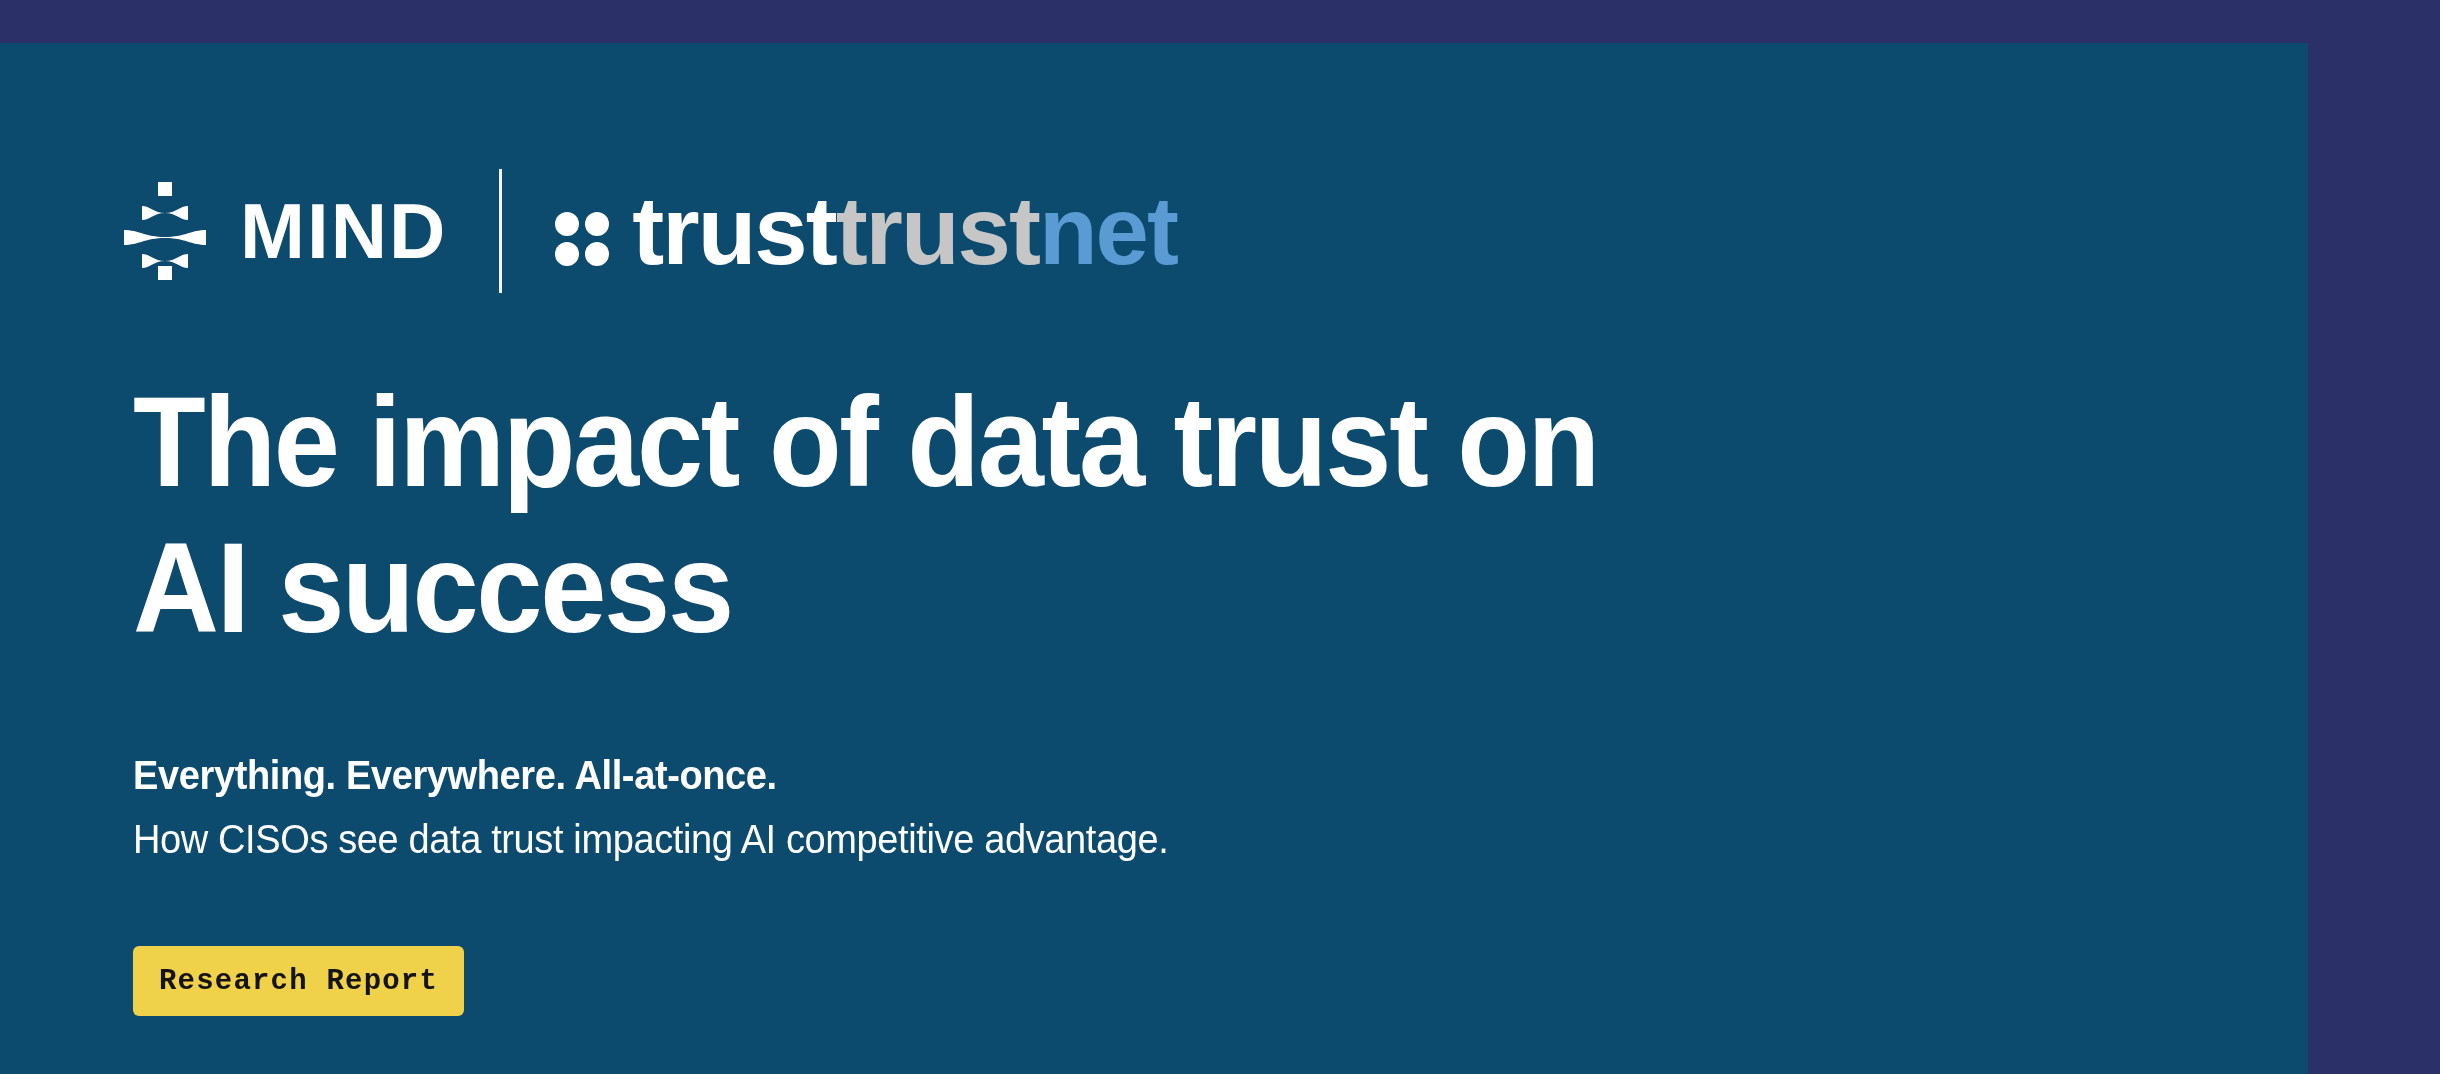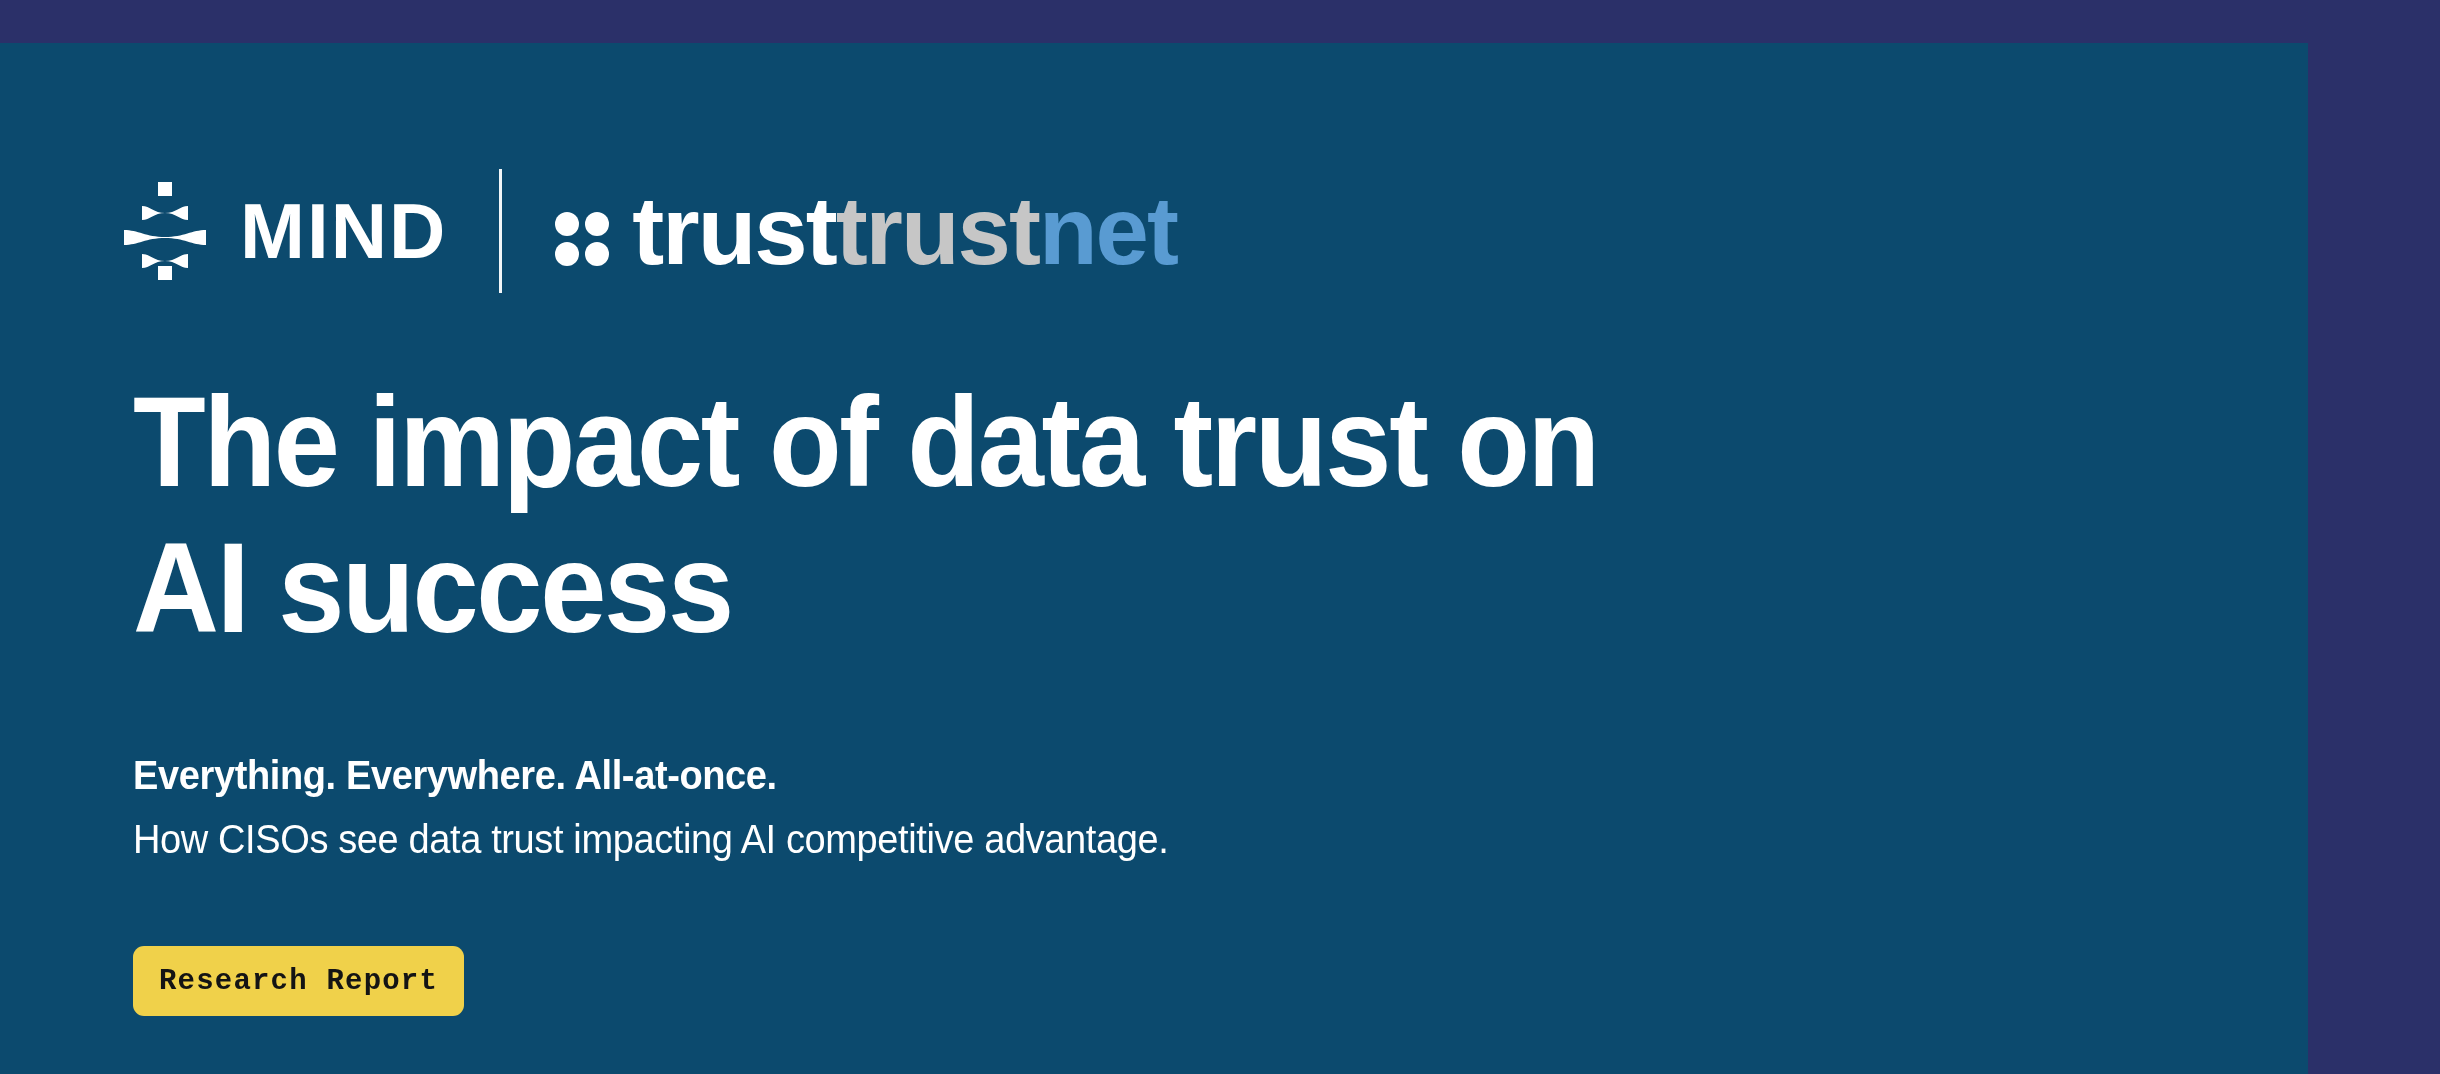--- a/index.html
+++ b/index.html
@@ -141,21 +141,21 @@
     position: absolute;
     left: 133px;
     top: 903px;
     display: inline-flex;
     align-items: center;
     justify-content: center;
     height: 70px;
     padding: 17px 26px;
     background: #f0d14a;
     color: #141414;
-    border-radius: 11px;
+    border-radius: 6px;
     font-family: "Liberation Mono", monospace;
     font-size: 29px;
     font-weight: 700;
     letter-spacing: 1.2px;
     white-space: nowrap;
     border: none;
     cursor: pointer;
   }
 </style>
 </head>

